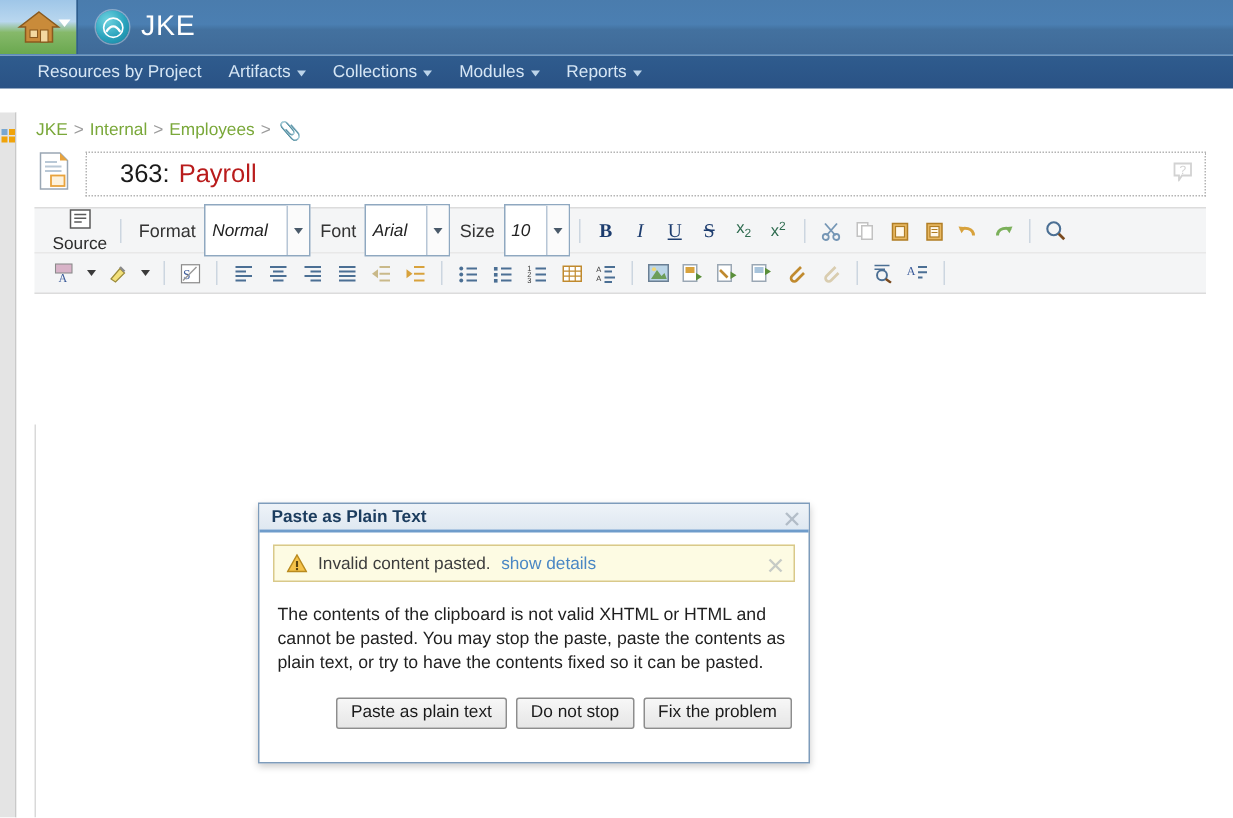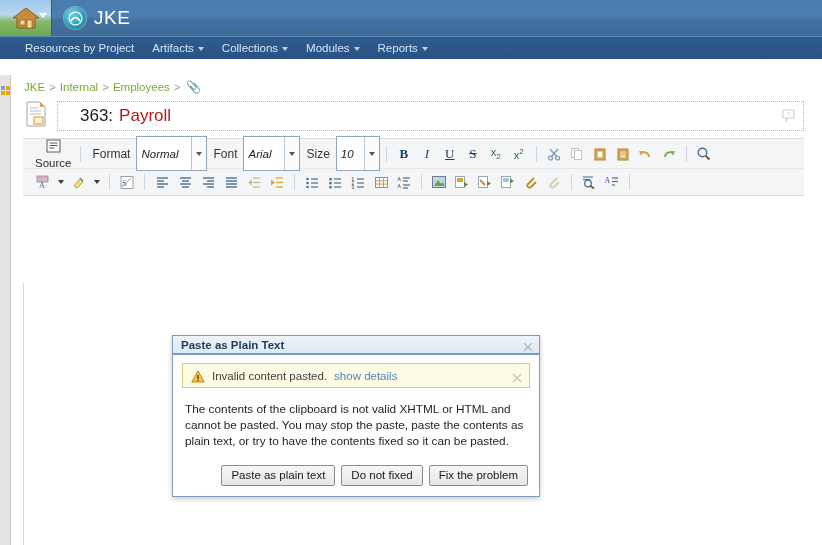--- a/index.html
+++ b/index.html
@@ -227,21 +227,21 @@
     border-bottom: 2px solid #6f9ccb;
     display: flex; align-items: center;
     padding: 0 5px 0 8px;
   }
   .dlg-title .t {
     flex: 1; font-size: 11.5px; font-weight: bold; color: #1b3c5e;
     white-space: nowrap;
   }
   .x-icon { width: 12px; height: 12px; flex: none; opacity: .55; }
 
-  .dlg-body { padding: 8px 9px 10px 9px; }
+  .dlg-body { padding: 8px 9px 22px 9px; }
   .notice {
     background: #fdfbe3;
     border: 1px solid #d9c98a;
     display: flex; align-items: center;
     padding: 5px 6px 5px 8px;
     gap: 7px;
   }
   .warn-tri { width: 14px; height: 13px; flex: none; }
   .notice .msg { font-size: 11.5px; color: #3d3d3d; white-space: nowrap; }
   .notice .link {
@@ -734,21 +734,21 @@
                 <line x1="2" y1="2" x2="10" y2="10" stroke="#9aa4ae" stroke-width="1.6"></line>
                 <line x1="10" y1="2" x2="2" y2="10" stroke="#9aa4ae" stroke-width="1.6"></line>
               </svg>
             </span>
           </div>
 
           <div class="dlg-text">The contents of the clipboard is not valid XHTML or HTML and cannot be pasted. You may stop the paste, paste the contents as plain text, or try to have the contents fixed so it can be pasted.</div>
 
           <div class="dlg-actions">
             <button class="dlg-btn">Paste as plain text</button>
-            <button class="dlg-btn">Do not fixed</button>
+            <button class="dlg-btn">Do not stop</button>
             <button class="dlg-btn">Fix the problem</button>
           </div>
         </div>
       </div>
 
     </div>
   </div>
 </div>
 
 </body></html>

